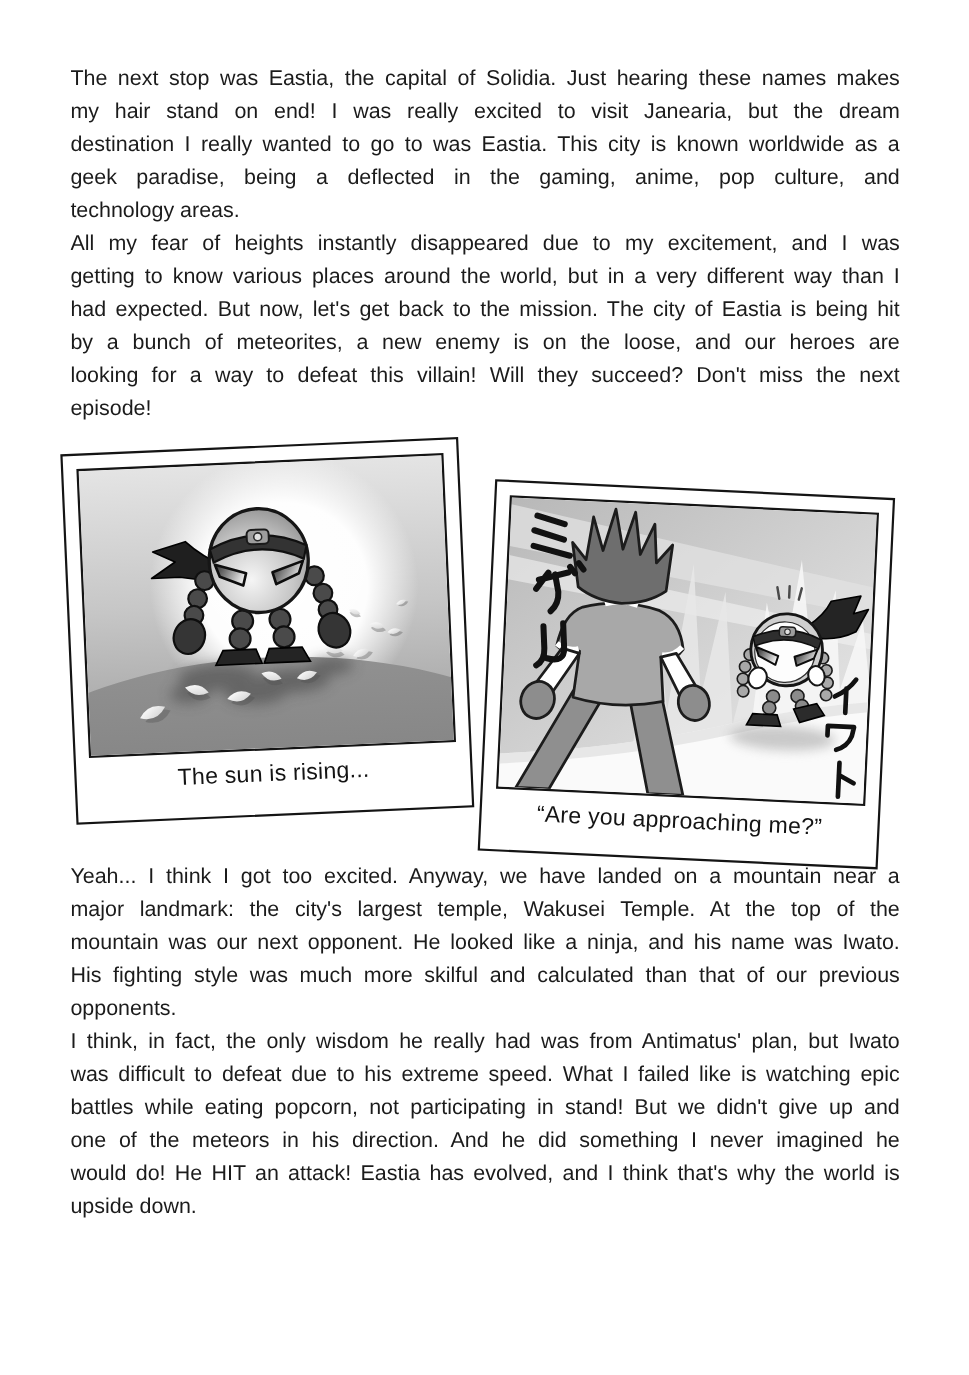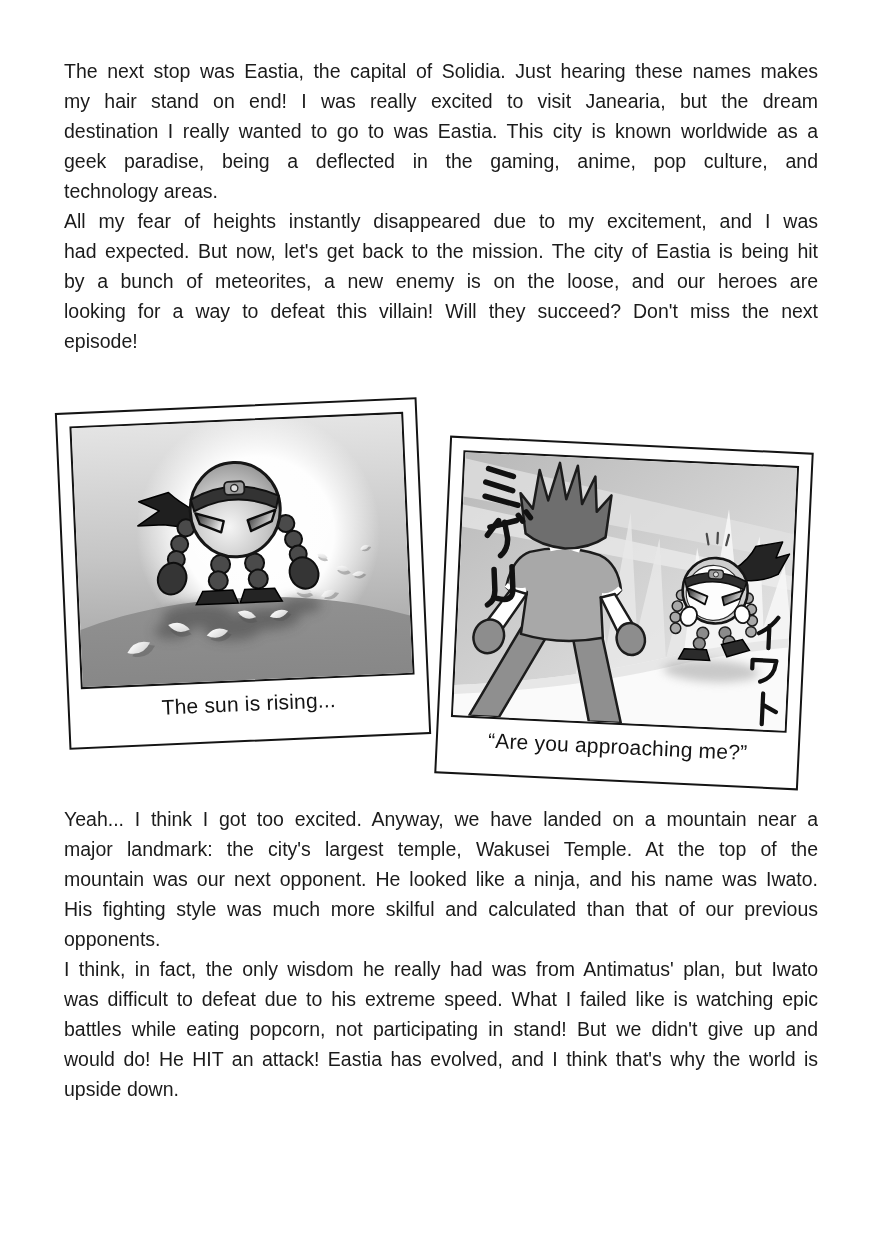--- a/index.html
+++ b/index.html
@@ -15,21 +15,21 @@
   }
   .text-block {
     position: absolute;
     left: 64px;
     width: 754px;
     font-size: 19.5px;
     line-height: 30px;
     color: #1b1b1b;
   }
   .text-top { top: 56px; }
-  .text-bottom { top: 804px; }
+  .text-bottom { top: 782px; }
   .line { height: 30px; overflow: hidden; }
   .line.j { text-align: justify; text-align-last: justify; }
   .polaroid {
     position: absolute;
     background: #ffffff;
     border: 2.5px solid #141414;
   }
   .polaroid-left {
     left: 62px; top: 405px;
     width: 362px; height: 337px;
@@ -62,20 +62,21 @@
 
 <div class="page">
 
   <div class="text-block text-top" id="text-top">
       <div class="line j">The next stop was Eastia, the capital of Solidia. Just hearing these names makes</div>
       <div class="line j">my hair stand on end! I was really excited to visit Janearia, but the dream</div>
       <div class="line j">destination I really wanted to go to was Eastia. This city is known worldwide as a</div>
       <div class="line j">geek paradise, being a deflected in the gaming, anime, pop culture, and</div>
       <div class="line">technology areas.</div>
       <div class="line j">All my fear of heights instantly disappeared due to my excitement, and I was</div>
+      <div class="line j">getting to know various places around the world, but in a very different way than I</div>
       <div class="line j">had expected. But now, let's get back to the mission. The city of Eastia is being hit</div>
       <div class="line j">by a bunch of meteorites, a new enemy is on the loose, and our heroes are</div>
       <div class="line j">looking for a way to defeat this villain! Will they succeed? Don't miss the next</div>
       <div class="line">episode!</div>
     </div>
 
   <figure class="polaroid polaroid-left">
     <div class="photo-frame">
       <svg viewBox="0 0 330 258" preserveAspectRatio="none" aria-hidden="true">
         <defs>
@@ -250,17 +251,18 @@
 
   <div class="text-block text-bottom" id="text-bottom">
       <div class="line j">Yeah... I think I got too excited. Anyway, we have landed on a mountain near a</div>
       <div class="line j">major landmark: the city's largest temple, Wakusei Temple. At the top of the</div>
       <div class="line j">mountain was our next opponent. He looked like a ninja, and his name was Iwato.</div>
       <div class="line j">His fighting style was much more skilful and calculated than that of our previous</div>
       <div class="line">opponents.</div>
       <div class="line j">I think, in fact, the only wisdom he really had was from Antimatus' plan, but Iwato</div>
       <div class="line j">was difficult to defeat due to his extreme speed. What I failed like is watching epic</div>
       <div class="line j">battles while eating popcorn, not participating in stand! But we didn't give up and</div>
+      <div class="line j">one of the meteors in his direction. And he did something I never imagined he</div>
       <div class="line j">would do! He HIT an attack! Eastia has evolved, and I think that's why the world is</div>
       <div class="line">upside down.</div>
     </div>
 
 </div>
 
 </body></html>

